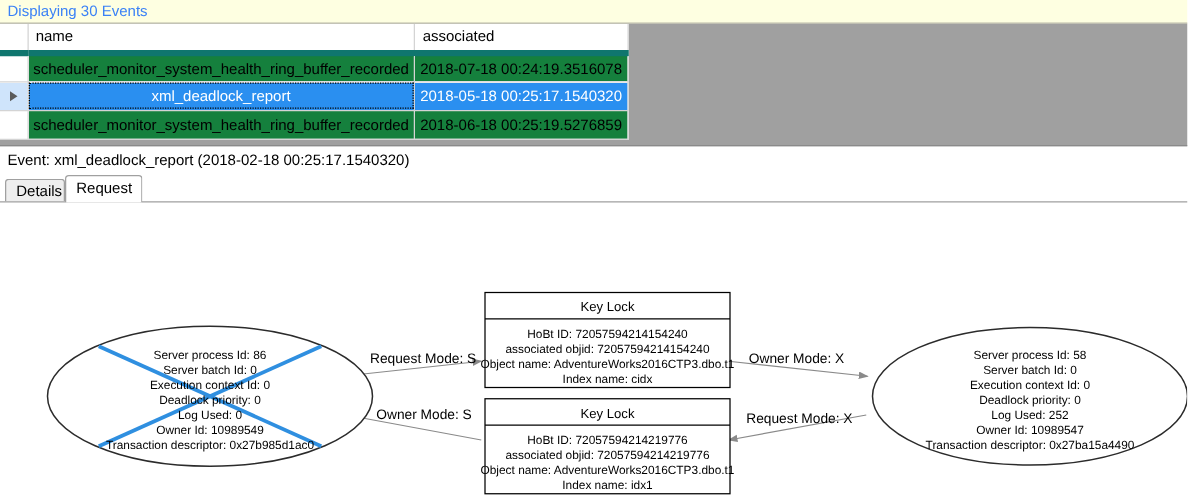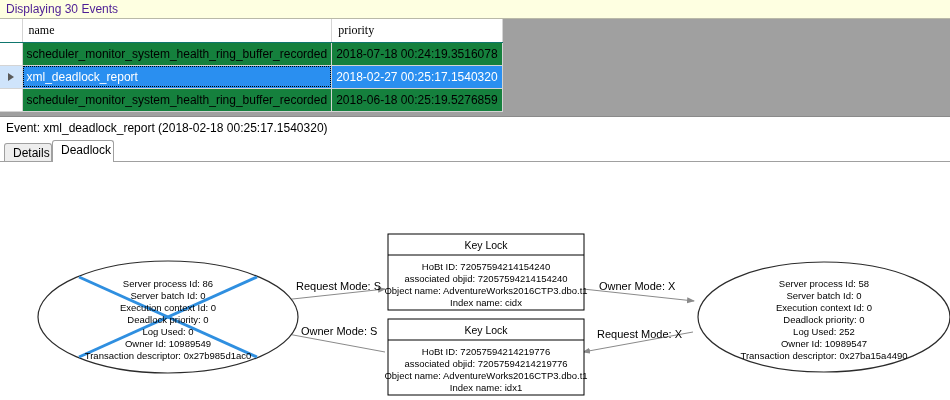--- a/index.html
+++ b/index.html
@@ -26,21 +26,21 @@
   .status-banner {
     position: absolute;
     left: 0; top: 0;
     width: 950px;
     height: 19px;
     background: #feffe1;
     border-bottom: 1px solid #b9b9a8;
     box-sizing: border-box;
     padding: 2px 0 0 6px;
     font-size: 12px;
-    color: #4c1d95;
+    color: #3b82f6;
     white-space: nowrap;
   }
 
   
   .grid-wrap {
     position: absolute;
     left: 0; top: 19px;
     width: 950px;
     height: 98px;
     background: #a0a0a0;
@@ -65,41 +65,41 @@
     height: 23px;
     padding: 0 4px;
     text-align: left;
     font-weight: normal;
     white-space: nowrap;
     overflow: hidden;
     background: #15803d;
     box-sizing: border-box;
   }
   table.grid thead th {
-    border-bottom: 1px solid #0f766e;
+    border-bottom: 5px solid #0f766e;
     background: #ffffff;
     padding-left: 6px;
-    font-family: Liberation Serif, serif;
   }
   table.grid th.sel-head, table.grid td.sel-cell {
     background: #ffffff;
     padding: 0;
     text-align: center;
     vertical-align: middle;
   }
   tr.row-selected td.sel-cell {
     background: #cfe4fb;
   }
   tr.row-selected td.data-cell {
     background: #2a8ff0;
     color: #ffffff;
   }
   tr.row-selected td.data-cell.focus-cell {
     outline: 1px dotted #000;
     outline-offset: -2px;
+    text-align: center;
   }
   .row-arrow {
     display: inline-block;
     width: 0; height: 0;
     border-left: 6px solid #5a5a5a;
     border-top: 4px solid transparent;
     border-bottom: 4px solid transparent;
     vertical-align: middle;
   }
 
@@ -211,50 +211,50 @@
     <table class="grid">
       <colgroup>
         <col class="c-sel">
           <col class="c-name">
           <col class="c-time">
       </colgroup>
       <thead>
         <tr>
           <th class="sel-head"></th>
           <th>name</th>
-          <th>priority</th>
+          <th>associated</th>
         </tr>
       </thead>
       <tbody>
         <tr>
           <td class="sel-cell"></td>
           <td class="data-cell">scheduler_monitor_system_health_ring_buffer_recorded</td>
           <td class="data-cell">2018-07-18 00:24:19.3516078</td>
         </tr>
         <tr class="row-selected">
           <td class="sel-cell">
             <span class="row-arrow"></span>
           </td>
           <td class="data-cell focus-cell">xml_deadlock_report</td>
-          <td class="data-cell">2018-02-27 00:25:17.1540320</td>
+          <td class="data-cell">2018-05-18 00:25:17.1540320</td>
         </tr>
         <tr>
           <td class="sel-cell"></td>
           <td class="data-cell">scheduler_monitor_system_health_ring_buffer_recorded</td>
           <td class="data-cell">2018-06-18 00:25:19.5276859</td>
         </tr>
       </tbody>
     </table>
   </div>
 
   <div class="event-header">Event: xml_deadlock_report (2018-02-18 00:25:17.1540320)</div>
 
   <div class="tabstrip">
     <div class="tab tab-details">Details</div>
-    <div class="tab tab-deadlock active">Deadlock</div>
+    <div class="tab tab-deadlock active">Request</div>
   </div>
 
   <div class="graph-pane">
     <svg class="graph-svg" viewBox="0 0 950 239">
       <defs>
         <marker id="arrowhead" markerWidth="8" markerHeight="8" refX="7" refY="3" orient="auto" markerUnits="strokeWidth">
           <path d="M0,0 L8,3 L0,6 z" fill="#8a8a8a"></path>
         </marker>
       </defs>
 

